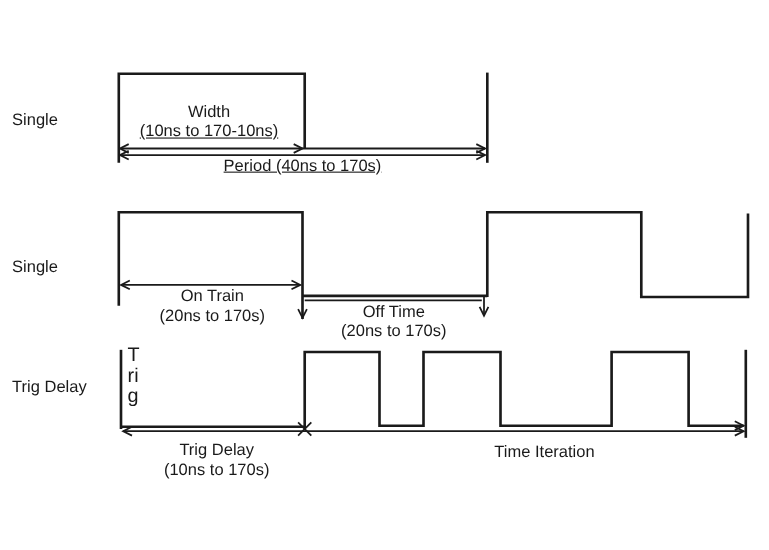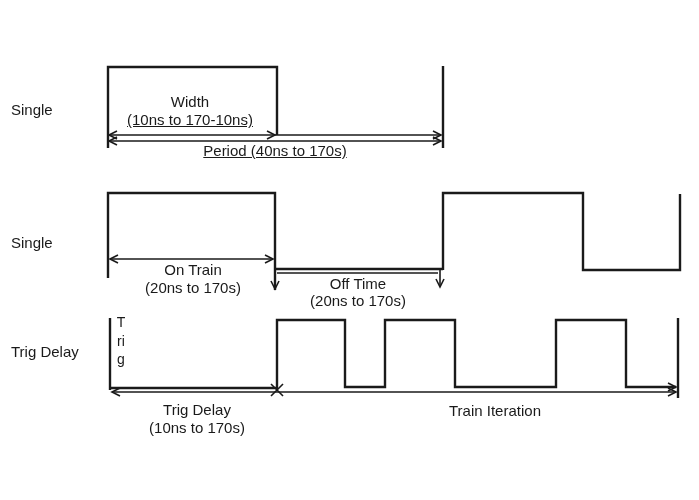--- a/index.html
+++ b/index.html
@@ -4,21 +4,21 @@
 <style>
   html,body{margin:0;padding:0;background:#fff;}
   #stage{
     position:relative;width:699px;height:500px;background:var(--bg,#ffffff);
     font-family:"Liberation Sans",sans-serif;color:var(--line,#1a1a1a);
     overflow:hidden;
   }
   .txt{position:absolute;text-align:center;font-size:15px;line-height:17px;white-space:nowrap;}
   .rowlabel{position:absolute;font-size:15px;line-height:20px;text-align:center;}
   .vword{
-    position:absolute;font-size:14px;line-height:18.5px;width:10px;
+    position:absolute;font-size:18px;line-height:18.5px;width:10px;
     word-break:break-all;text-align:center;white-space:normal;
   }
   svg{position:absolute;left:0;top:0;}
   .wf{stroke:var(--line,#1a1a1a);fill:none;stroke-width:2.4;stroke-linejoin:miter;}
   .dim{stroke:var(--line,#1a1a1a);fill:none;stroke-width:1.6;}
   .arr{stroke:var(--line,#1a1a1a);fill:none;stroke-width:1.6;stroke-linejoin:miter;}
 </style>
 </head>
 <body>
 
@@ -84,15 +84,15 @@
   <div class="rowlabel" style="left:11px;top:233px;">Single</div>
   <div class="txt" style="left:110px;width:166px;top:261px;">On Train</div>
   <div class="txt" style="left:110px;width:166px;top:279px;">(20ns to 170s)</div>
   <div class="txt" style="left:277px;width:162px;top:275px;">Off Time</div>
   <div class="txt" style="left:277px;width:162px;top:292px;">(20ns to 170s)</div>
 
   <div class="rowlabel" style="left:11px;top:342px;">Trig Delay</div>
   <div class="vword" style="left:116px;top:313px;">Trig</div>
   <div class="txt" style="left:114px;width:166px;top:401px;">Trig Delay</div>
   <div class="txt" style="left:114px;width:166px;top:419px;">(10ns to 170s)</div>
-  <div class="txt" style="left:395px;width:200px;top:402px;">Train Iteration</div>
+  <div class="txt" style="left:395px;width:200px;top:402px;">Time Iteration</div>
 
 </div>
 
 </body></html>

